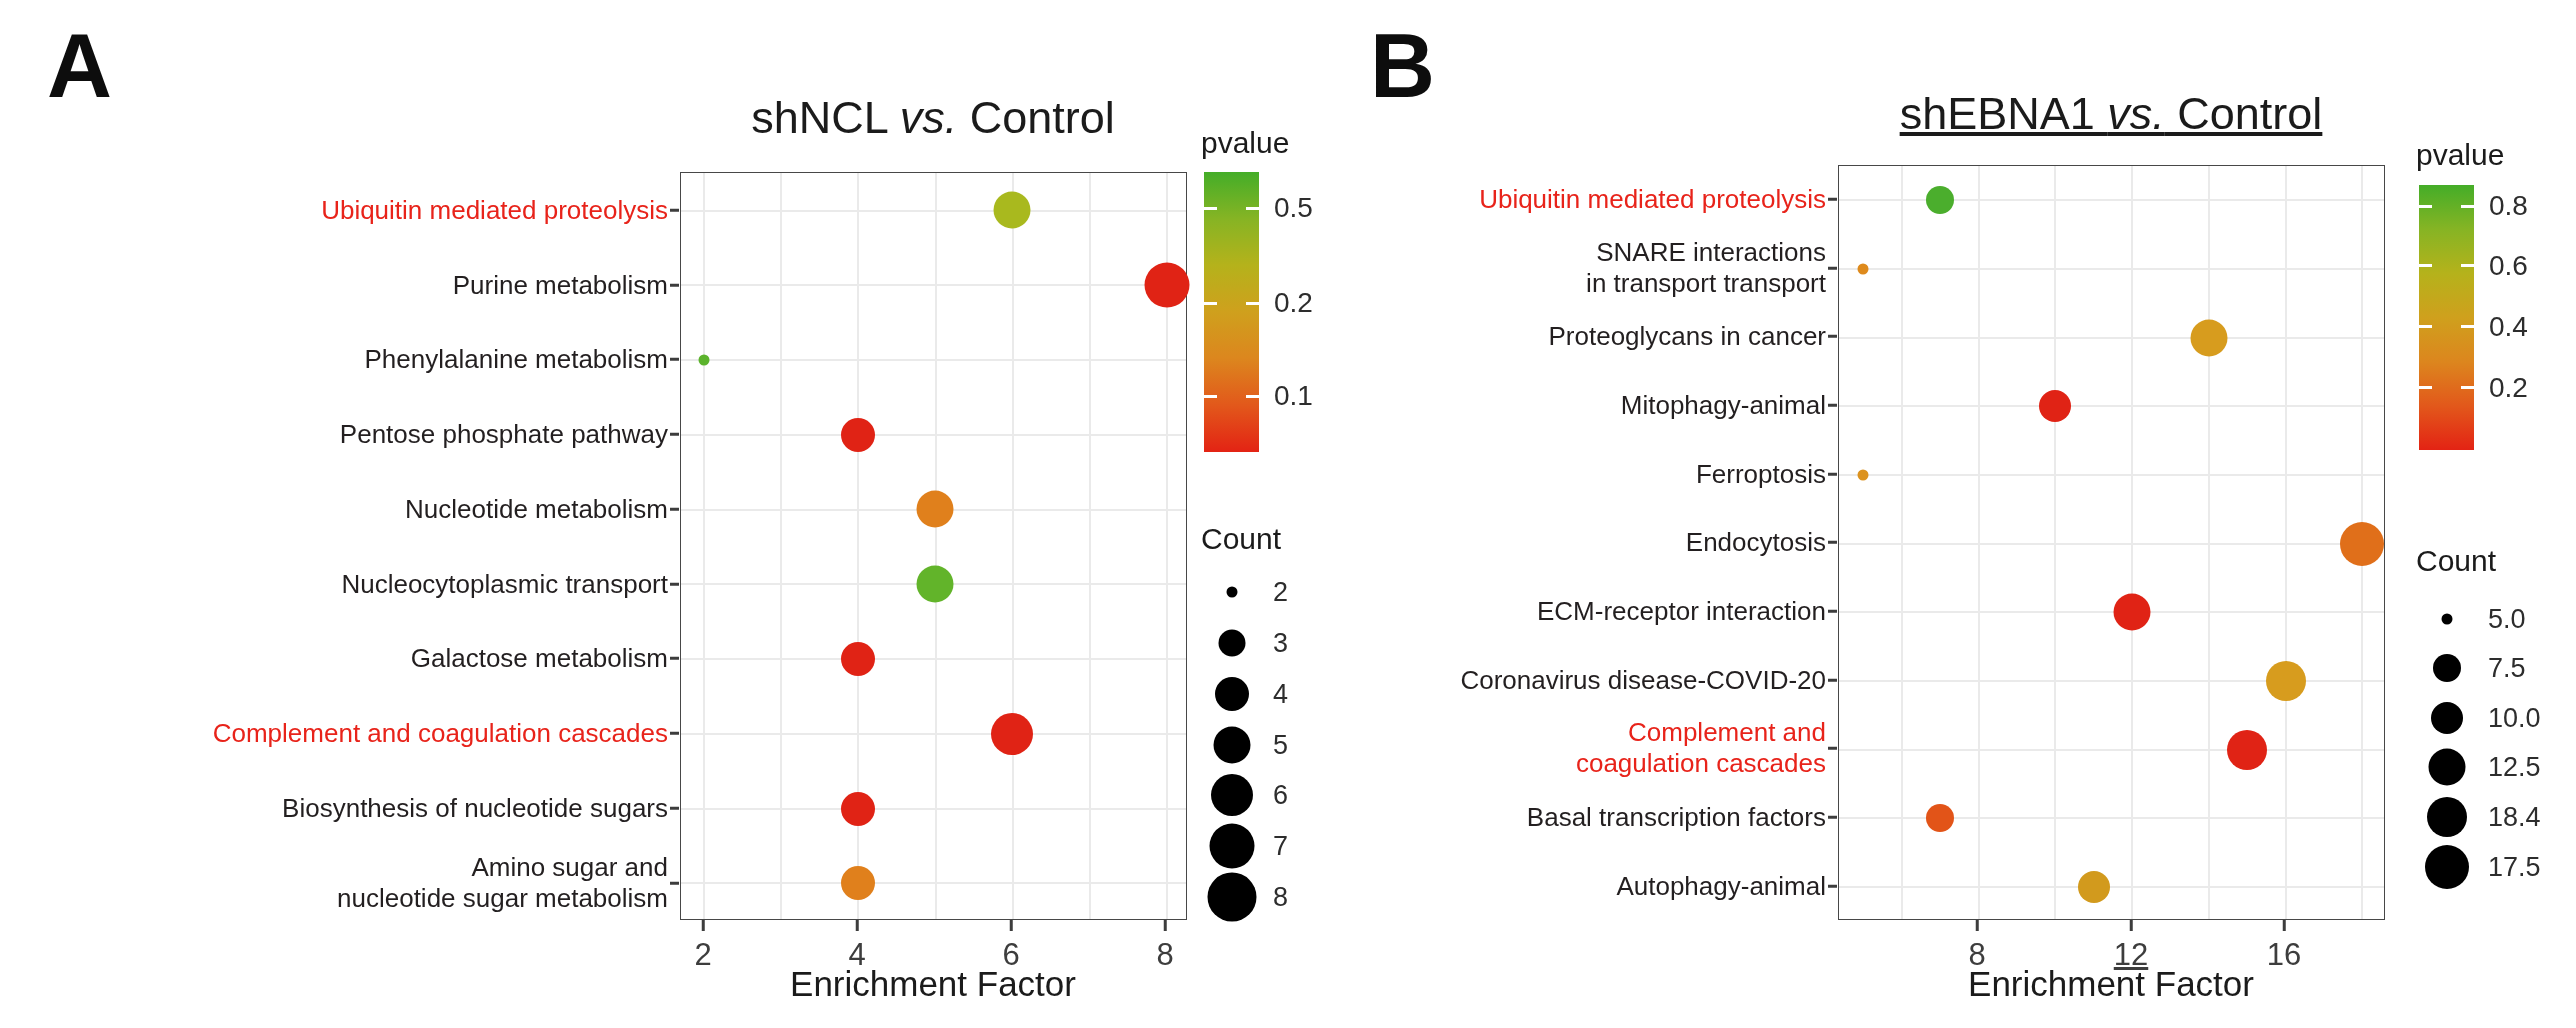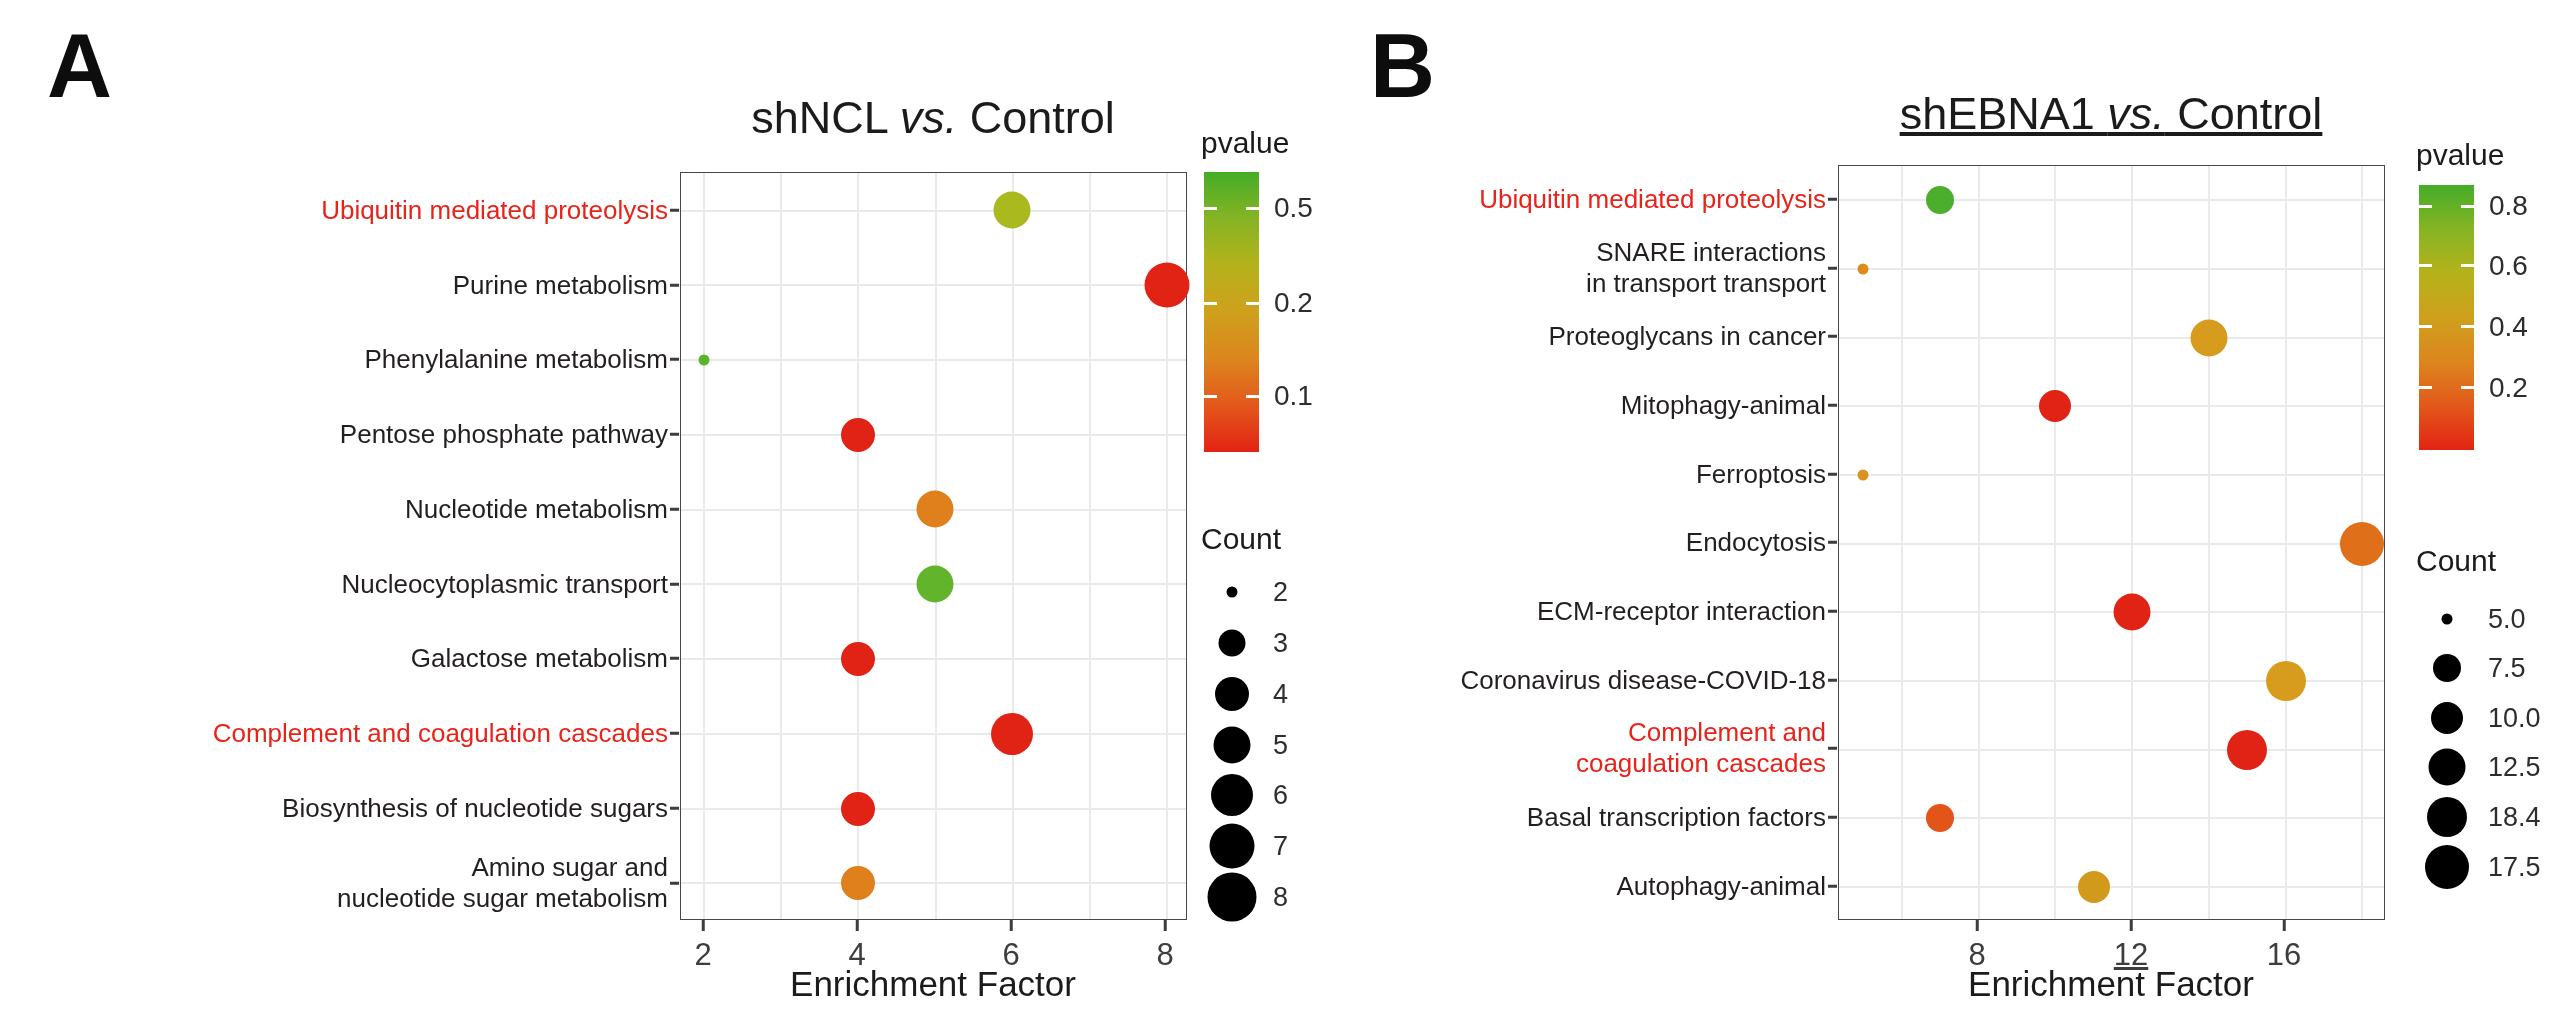--- a/index.html
+++ b/index.html
@@ -211,21 +211,21 @@
     <div class="y-tick" style="left: 1828px; top: 542px;"></div>
     <div class="y-label" style="right: 750px; top: 542px; color: rgb(35, 31, 32);">
       <div>Endocytosis</div>
     </div>
     <div class="y-tick" style="left: 1828px; top: 611px;"></div>
     <div class="y-label" style="right: 750px; top: 611px; color: rgb(35, 31, 32);">
       <div>ECM-receptor interaction</div>
     </div>
     <div class="y-tick" style="left: 1828px; top: 680px;"></div>
     <div class="y-label" style="right: 750px; top: 680px; color: rgb(35, 31, 32);">
-      <div>Coronavirus disease-COVID-18</div>
+      <div>Coronavirus disease-COVID-20</div>
     </div>
     <div class="y-tick" style="left: 1828px; top: 748px;"></div>
     <div class="y-label" style="right: 750px; top: 748px; color: rgb(232, 35, 26);">
       <div>Complement and</div>
       <div>coagulation cascades</div>
     </div>
     <div class="y-tick" style="left: 1828px; top: 817px;"></div>
     <div class="y-label" style="right: 750px; top: 817px; color: rgb(35, 31, 32);">
       <div>Basal transcription factors</div>
     </div>

